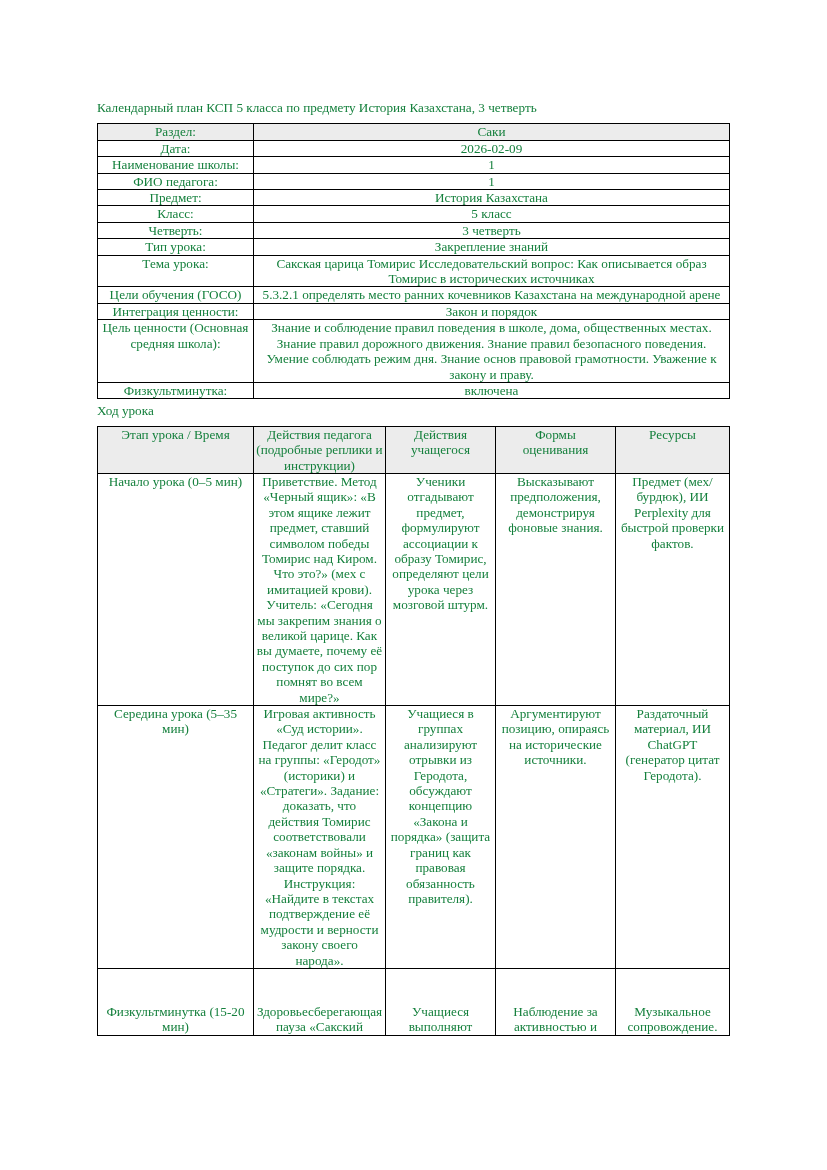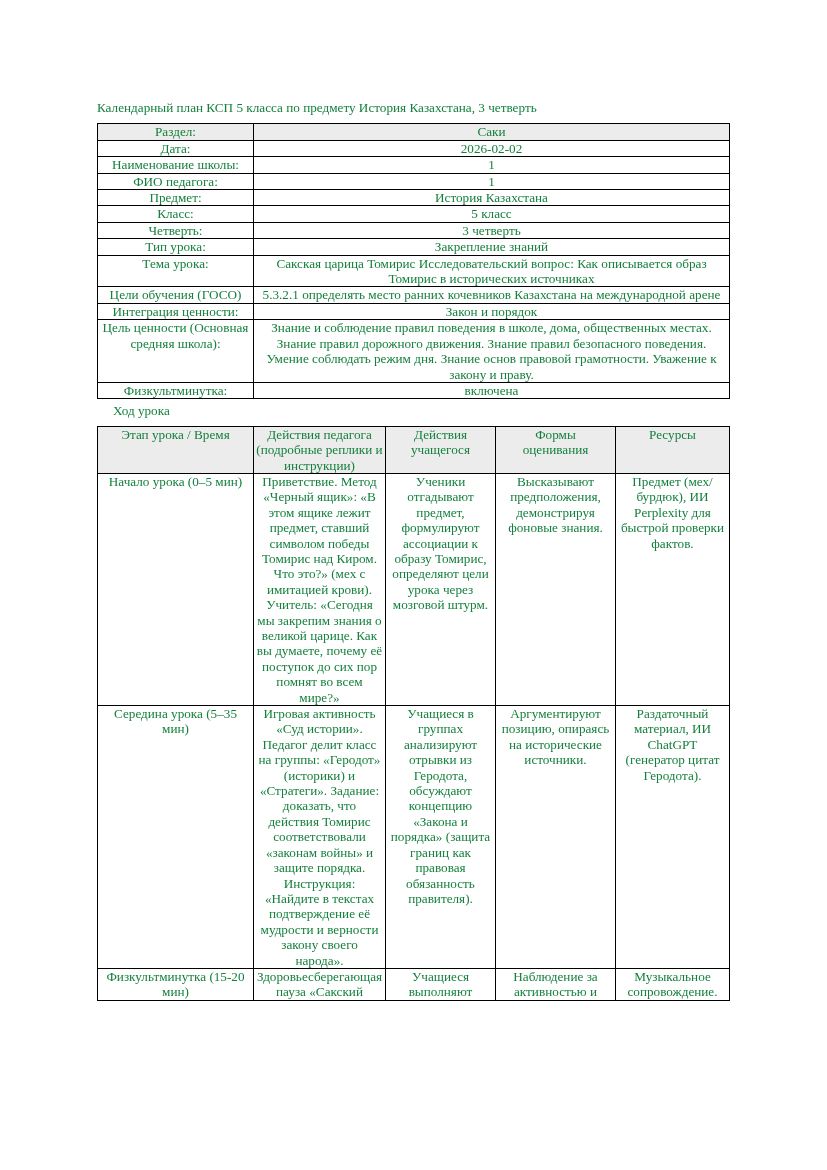--- a/index.html
+++ b/index.html
@@ -26,22 +26,22 @@
     overflow-wrap:break-word;
   }
   tr.hdr-row { background:#ececec; }
   .info-table col.c-label { width:156px; }
   .info-table col.c-value { width:476px; }
   .lesson-table col.c1 { width:156px; }
   .lesson-table col.c2 { width:132px; }
   .lesson-table col.c3 { width:110px; }
   .lesson-table col.c4 { width:120px; }
   .lesson-table col.c5 { width:114px; }
-  .section-heading { margin:4px 0 7px 16px; }
-  .clip { height:31px; overflow:hidden; }
+  .section-heading { margin:4px 0 7px 0; }
+  .clip { height:31px; overflow:hidden;margin-top:35px; }
   .narrow { display:inline-block; max-width:80px; }
 </style>
 </head>
 <body>
 
 <div class="page">
   <div class="content">
 
     <p class="doc-title">Календарный план КСП 5 класса по предмету История Казахстана, 3 четверть</p>
 
@@ -50,21 +50,21 @@
           <col class="c-label">
           <col class="c-value">
         </colgroup>
       <tbody>
         <tr class="hdr-row">
           <td>Раздел:</td>
           <td>Саки</td>
         </tr>
         <tr>
           <td>Дата:</td>
-          <td>2026-02-02</td>
+          <td>2026-02-09</td>
         </tr>
         <tr>
           <td>Наименование школы:</td>
           <td>1</td>
         </tr>
         <tr>
           <td>ФИО педагога:</td>
           <td>1</td>
         </tr>
         <tr>

